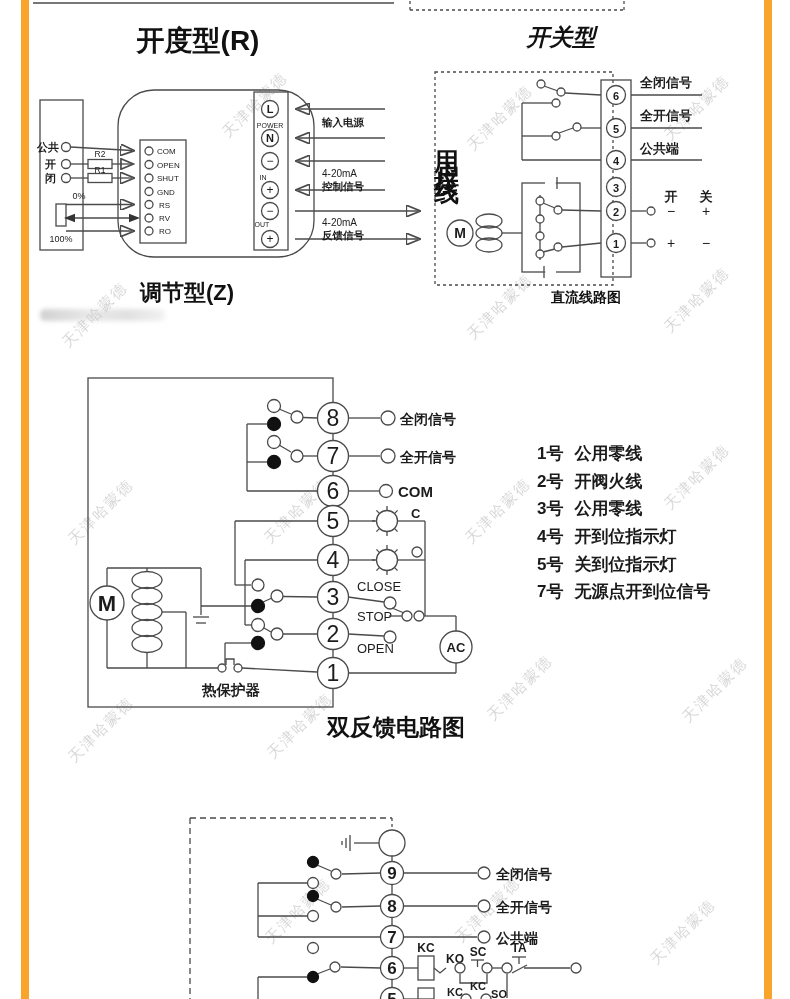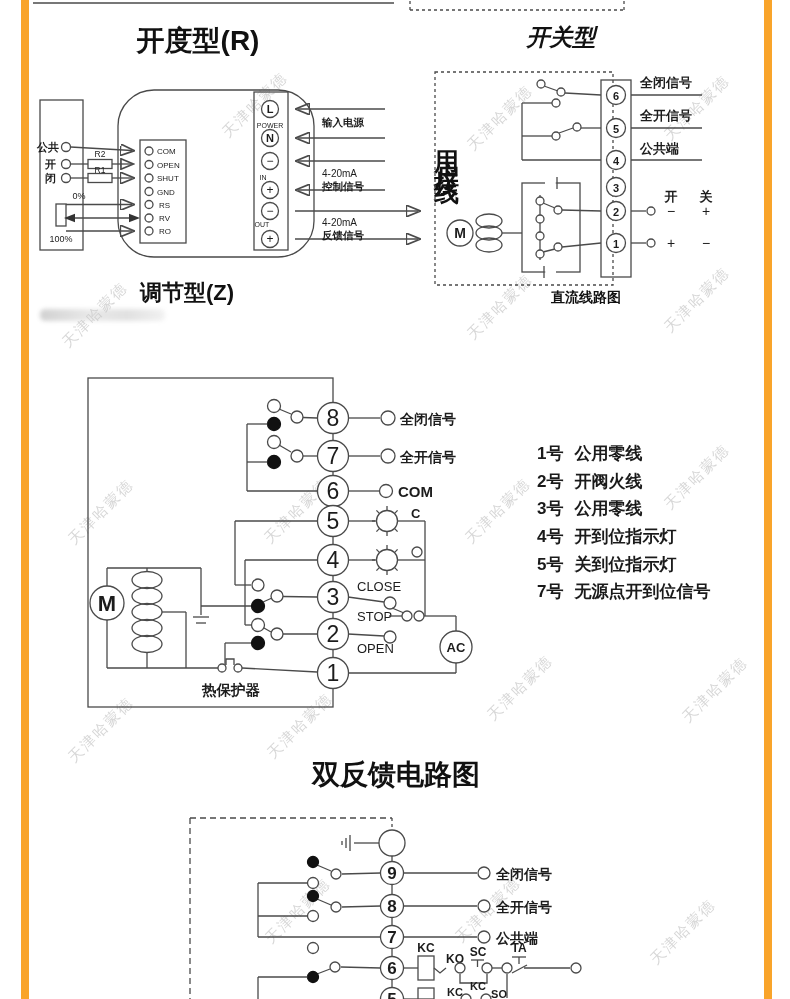--- a/index.html
+++ b/index.html
@@ -6,21 +6,21 @@
   .page{position:relative;width:790px;height:999px;background:#ffffff;overflow:hidden;
         font-family:"Liberation Sans","DejaVu Sans",sans-serif;color:#1c1c1c;}
   .stripe{position:absolute;top:0;bottom:0;width:8px;background:#F9A42A;}
   .stripe.left{left:21px;}
   .stripe.right{left:764px;}
   .title{position:absolute;width:200px;text-align:center;font-weight:bold;color:#111;white-space:nowrap;}
   .t-opening{left:98px;top:22px;font-size:28px;}
   .t-switch{left:461px;top:22px;font-size:23px;font-style:italic;}
   .t-regulating{left:87px;top:278px;font-size:22px;}
   .t-dc{left:486px;top:289px;font-size:14px;}
-  .t-feedback{left:296px;top:756px;font-size:28px;}
+  .t-feedback{left:296px;top:712px;font-size:23px;}
   .user-wiring{position:absolute;left:431px;top:131px;writing-mode:vertical-lr;
         font-size:25px;font-weight:bold;letter-spacing:9px;color:#111;}
   .legend{position:absolute;left:537px;top:440px;}
   .legend-row{display:flex;gap:11px;height:27.6px;align-items:center;
         font-size:17px;font-weight:600;color:#1a1a1a;white-space:nowrap;}
   .wm{position:absolute;transform:translate(-50%,-50%) rotate(-45deg);
         font-size:15px;letter-spacing:2px;color:#bfbfbf;opacity:.62;white-space:nowrap;pointer-events:none;}
   .smudge{position:absolute;left:40px;top:309px;width:125px;height:12px;border-radius:5px;
         background:linear-gradient(90deg,#9a9a9a,#cfcfcf 40%,#bdbdbd 70%,#e2e2e2);
         filter:blur(2px);opacity:.45;}

